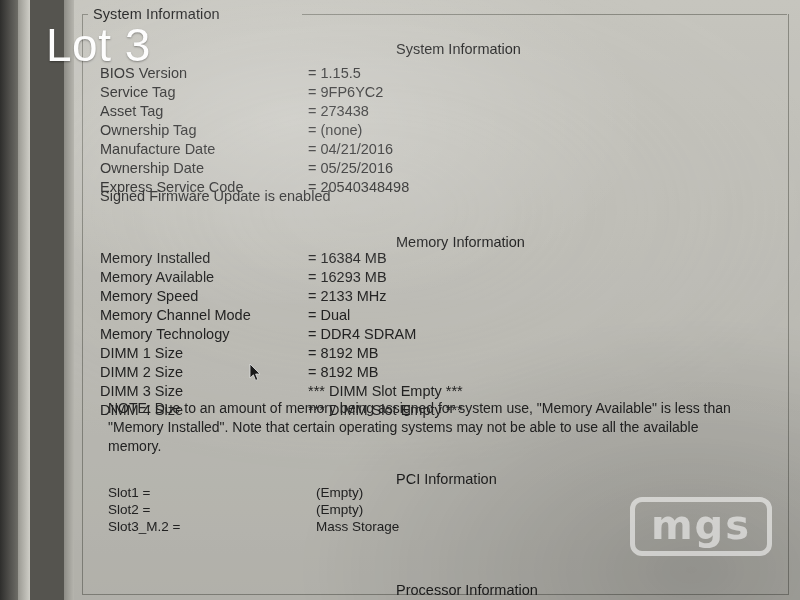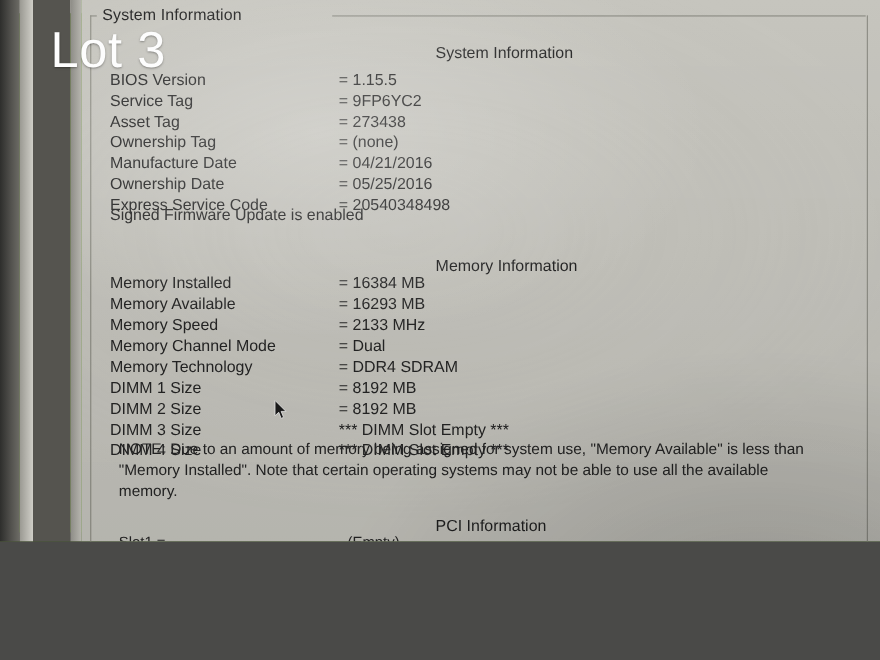--- a/index.html
+++ b/index.html
@@ -11,22 +11,22 @@
     height: 600px;
     overflow: hidden;
     background: #4a4a48;
     font-family: "Liberation Sans", sans-serif;
   }
 
   
   #photo {
     position: relative;
     width: 800px;
-    height: 492px;
-    background: #4d7c0f;
+    height: 600px;
+    background: #ec4899;
     overflow: hidden;
   }
 
   
   .bezel-left-outer {
     position: absolute;
     left: 0; top: 0;
     width: 18px; height: 600px;
     background: linear-gradient(90deg,#2e2e2c 0%, #555450 60%, #6d6c66 100%);
   }
@@ -337,15 +337,16 @@
       </svg>
     </span>
 
     <div class="vignette"></div>
     <div class="vignette2"></div>
   </div>
 
   <div class="lot-overlay">Lot 3</div>
 
   <div class="wm">
+    <div class="wm-logo">mgs</div>
   </div>
 
 </div>
 
 </body></html>

